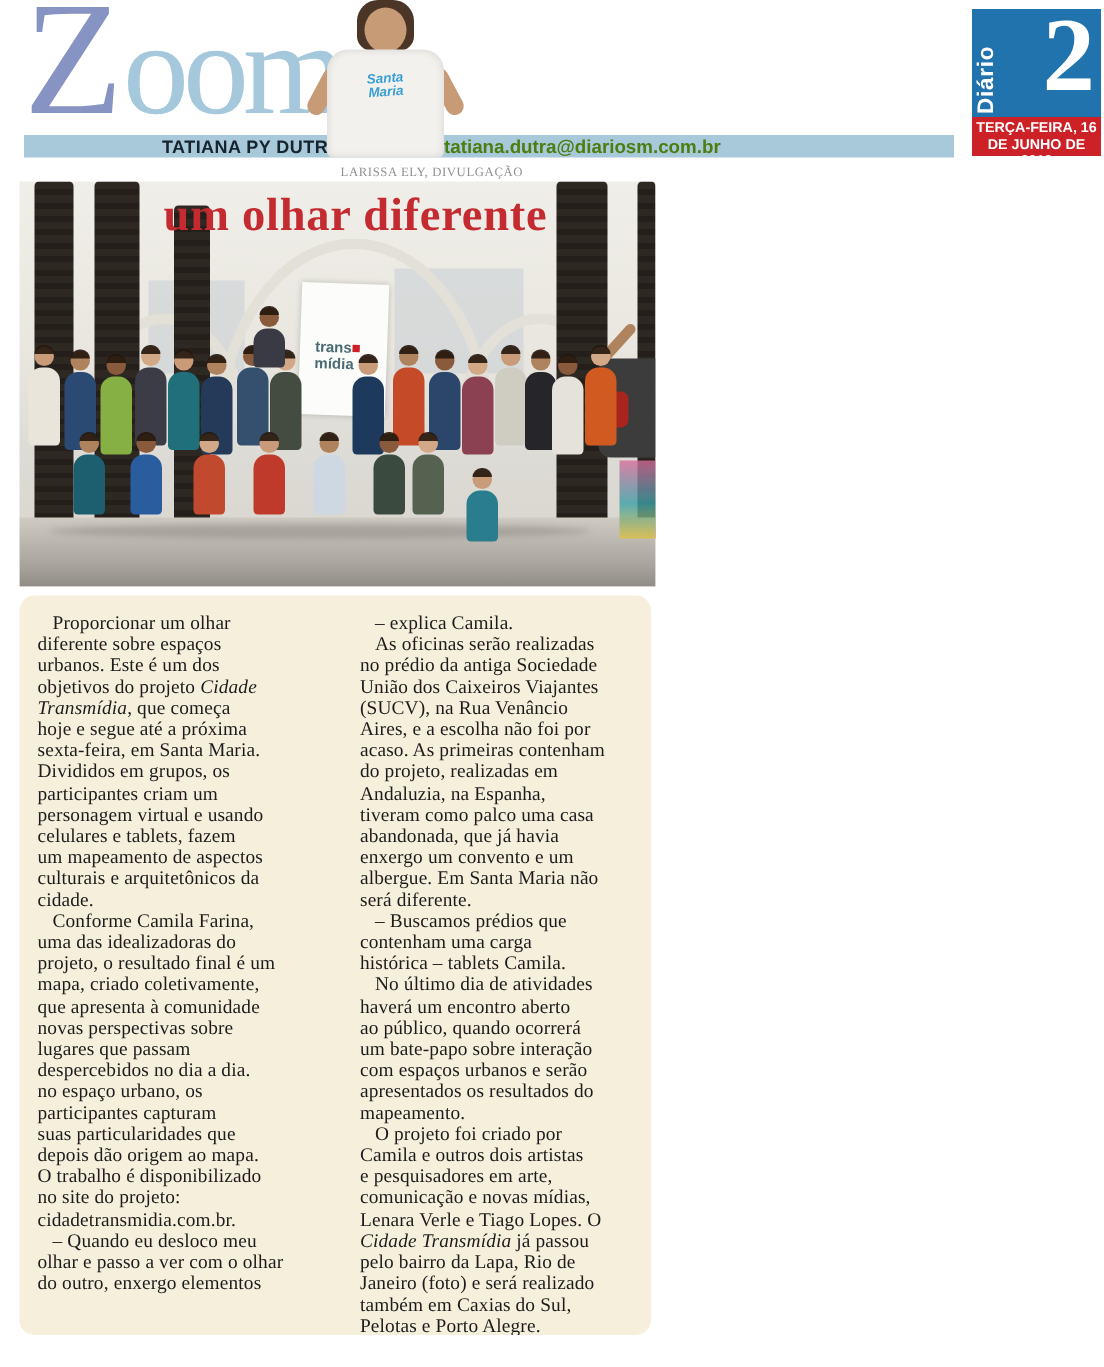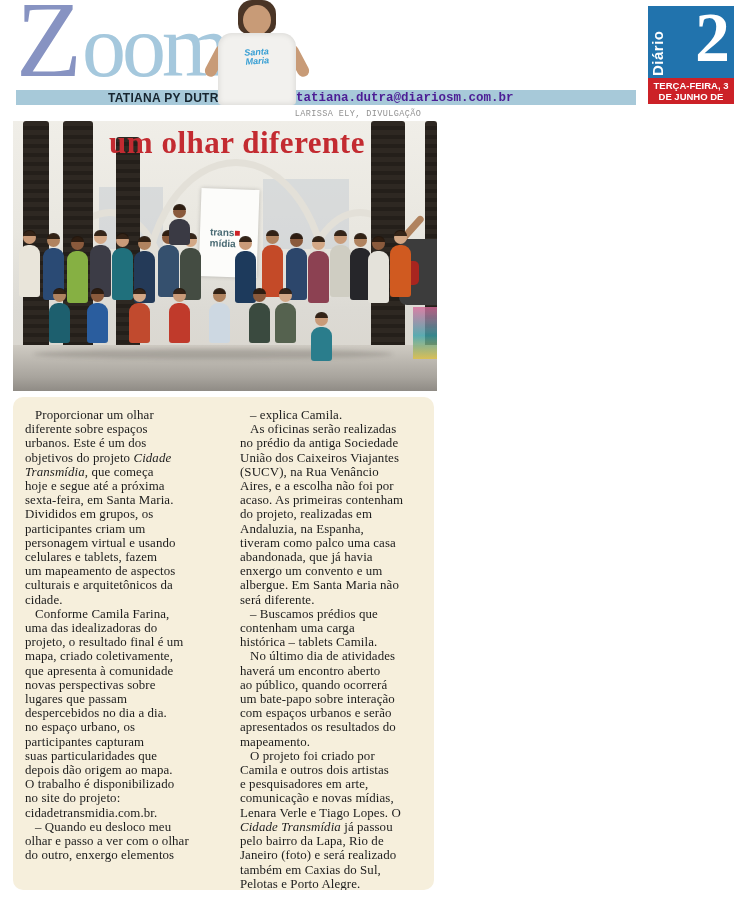--- a/index.html
+++ b/index.html
@@ -7,22 +7,22 @@
         font-family:"Liberation Serif",serif;}
 
   
   #zoom-logo{position:absolute;left:16px;top:-14px;white-space:nowrap;}
   #zoom-logo .z{font-size:108px;line-height:1;color:var(--logo-z);}
   #zoom-logo .oom{font-size:88px;line-height:1;color:var(--logo-oom);letter-spacing:-4px;}
 
   #byline-bar{position:absolute;left:16px;top:90px;width:620px;height:15px;background:var(--bar);}
   #columnist-name{position:absolute;left:108px;top:91px;font-family:"Liberation Sans",sans-serif;
       font-weight:bold;font-size:12px;color:#16242e;letter-spacing:.3px;}
-  #columnist-email{position:absolute;left:296px;top:91px;font-family:Liberation Mono, monospace;
-      font-weight:bold;font-size:12.5px;color:#4c1d95;text-align:center;}
+  #columnist-email{position:absolute;left:296px;top:91px;font-family:Liberation Sans, sans-serif;
+      font-weight:bold;font-size:12.5px;color:#4d7c0f;text-align:center;}
 
   
   #columnist-photo{position:absolute;left:198px;top:0;width:116px;height:105px;z-index:3;}
   #columnist-photo .hair{position:absolute;left:40px;top:0;width:38px;height:34px;background:#4a3526;border-radius:14px 14px 10px 10px;}
   #columnist-photo .face{position:absolute;left:45px;top:5px;width:28px;height:30px;background:#c89b77;border-radius:50%;}
   #columnist-photo .shirt{position:absolute;left:20px;top:33px;width:78px;height:72px;background:#f2f1ee;
       border-radius:14px 14px 4px 4px;box-shadow:inset 0 0 6px rgba(0,0,0,.12);}
   #columnist-photo .arm{position:absolute;top:44px;width:12px;height:34px;background:#c89b77;border-radius:6px;}
   #columnist-photo .arm.l{left:12px;transform:rotate(28deg);}
   #columnist-photo .arm.r{right:10px;transform:rotate(-28deg);}
@@ -35,22 +35,22 @@
   #masthead .blue{position:absolute;left:0;top:0;width:86px;height:72px;background:var(--blue);}
   #masthead .name{position:absolute;left:1px;top:2px;height:68px;color:#fff;
       font-family:"Liberation Sans",sans-serif;font-weight:bold;font-size:15px;letter-spacing:.5px;
       writing-mode:vertical-rl;transform:rotate(180deg);}
   #masthead .num{position:absolute;right:4px;top:-6px;color:#fff;font-family:"Liberation Serif",serif;
       font-weight:bold;font-size:70px;line-height:76px;}
   #masthead .date{position:absolute;left:0;top:72px;width:86px;height:26px;background:var(--red);
       color:#fff;font-family:"Liberation Sans",sans-serif;font-weight:bold;font-size:9.5px;
       line-height:11px;text-align:center;padding-top:2px;box-sizing:border-box;}
 
-  #photo-credit{position:absolute;left:252px;top:109px;width:212px;text-align:center;
-      font-family:Liberation Mono, monospace;font-size:8.5px;color:#919191;letter-spacing:.4px;}
+  #photo-credit{position:absolute;left:227px;top:109px;width:212px;text-align:left;
+      font-family:Liberation Serif, serif;font-size:8.5px;color:#919191;letter-spacing:.4px;}
   #blog-note{position:absolute;left:460px;top:106px;font-family:"Liberation Sans",sans-serif;
       font-weight:bold;font-size:12px;color:#101010;}
 
   
   #group-photo{position:absolute;left:13px;top:121px;width:424px;height:270px;overflow:hidden;
       background:linear-gradient(#f0eee8 0,#e9e7e0 40%,#dcdad4 70%,#d9d5cd 100%);}
   #photo-headline{position:absolute;left:30px;right:6px;top:4px;text-align:center;z-index:6;
       font-weight:bold;font-size:31px;color:var(--headline-red);letter-spacing:.5px;}
   .bldg{position:absolute;background:#ccd0d6;opacity:.6;z-index:1;}
   .arch{position:absolute;border:7px solid #e3e0d8;border-bottom:none;z-index:2;
@@ -109,21 +109,21 @@
     <div class="arm r"></div>
     <div class="shirt"></div>
     <div class="print">Santa Maria</div>
   </div>
 
   <div id="masthead">
     <div class="blue"></div>
     <div class="name">Diário</div>
     <div class="num">2</div>
     <div class="date">
-      <div>TERÇA-FEIRA, 3</div>
+      <div>TERÇA-FEIRA, 16</div>
       <div>DE JUNHO DE 2019</div>
     </div>
   </div>
 
   <div id="photo-credit">LARISSA ELY, DIVULGAÇÃO</div>
 
   <div id="group-photo">
     <div class="bldg" style="left:250px;top:58px;width:86px;height:70px;"></div>
     <div class="bldg" style="left:86px;top:66px;width:64px;height:62px;"></div>
     <div class="arch" style="left:128px;top:38px;width:176px;height:132px;"></div>

